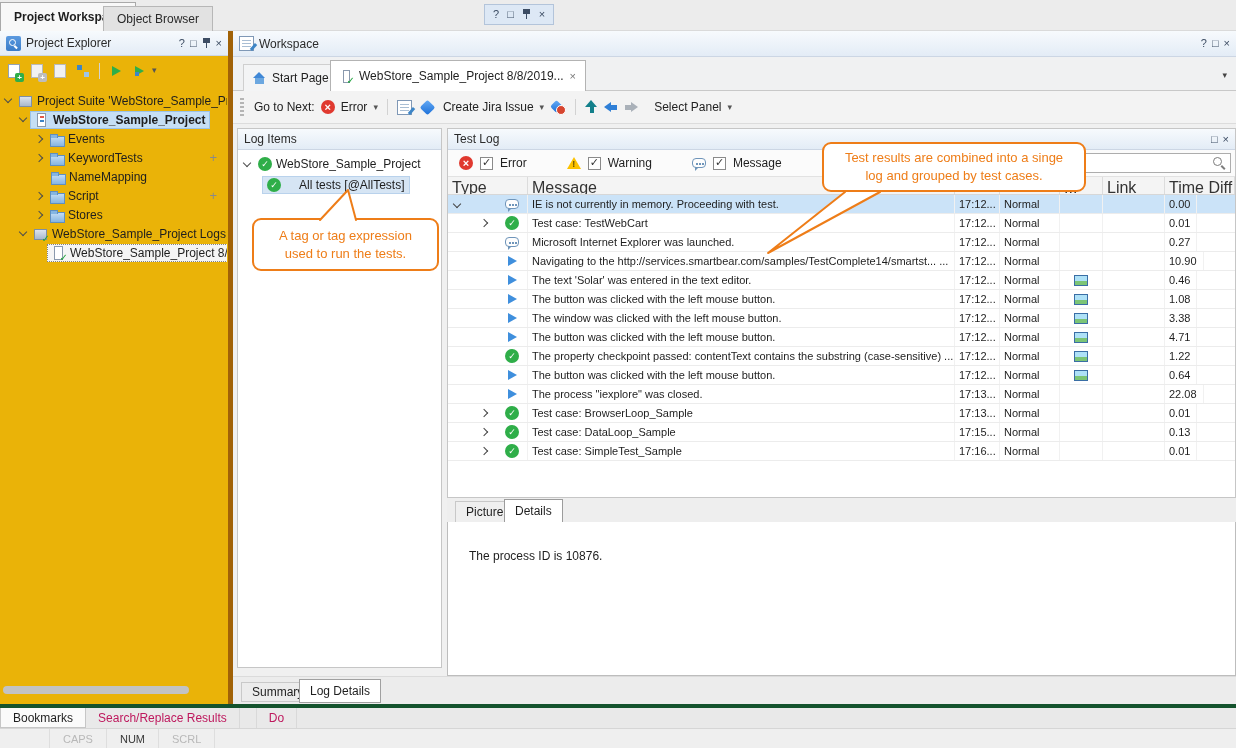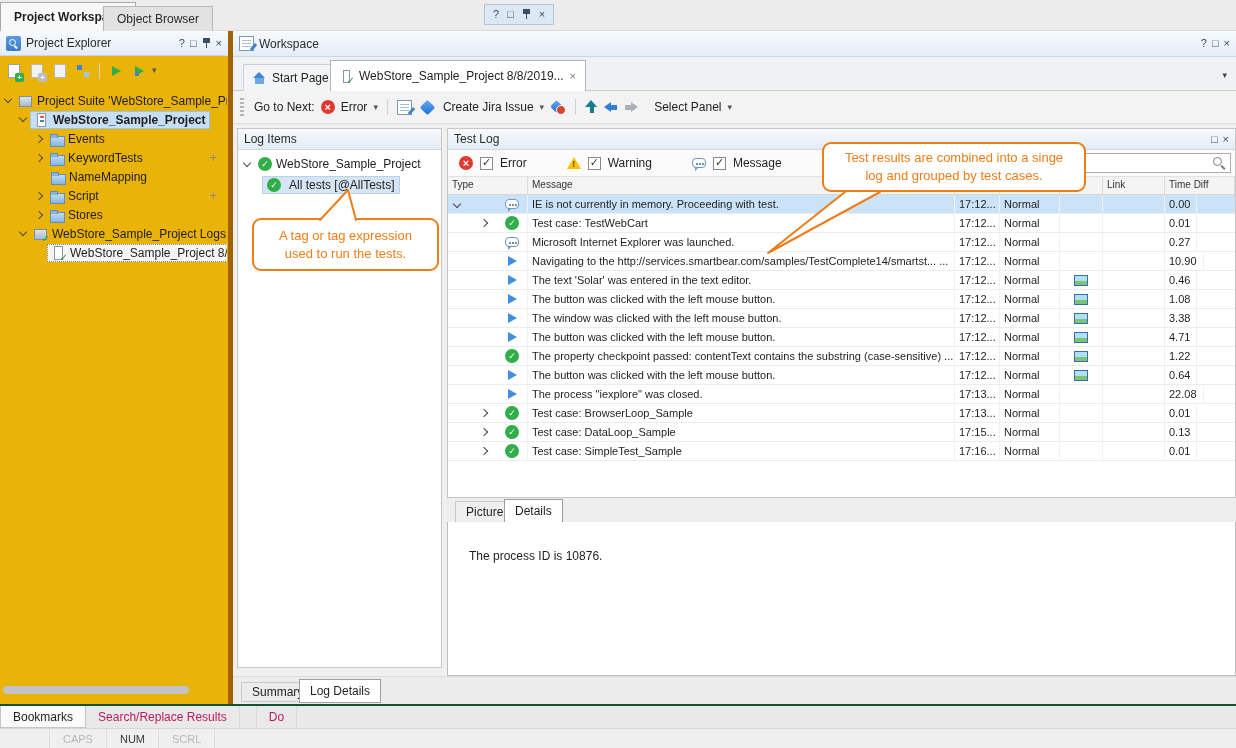--- a/index.html
+++ b/index.html
@@ -99,21 +99,21 @@
 .fwd-ar::before{content:"";position:absolute;right:0;top:2px;border-top:5px solid transparent;border-bottom:5px solid transparent;border-left:7px solid #aab1b9}
 .fwd-ar::after{content:"";position:absolute;right:7px;top:4.5px;width:6px;height:5px;background:#aab1b9}
 .tb-label{color:#222;white-space:nowrap}
 
 
 .li-panel{position:absolute;left:237px;top:128px;width:205px;height:540px;background:#fff;border:1px solid #c6c6c6}
 .li-h{height:21px}
 .gc{width:14px;height:14px;border-radius:50%;background:#2fae49;position:relative;flex:none}
 .gc::after{content:"✓";position:absolute;left:0;top:0;width:100%;height:100%;display:flex;align-items:center;justify-content:center;color:#fff;font-size:9px;font-weight:bold;font-family:"DejaVu Sans",sans-serif}
 .li-r1{position:absolute;left:6px;top:28px;display:flex;align-items:center;gap:4px;white-space:nowrap}
-.li-r2{position:absolute;left:24px;top:47px;display:flex;align-items:center;gap:8px;white-space:nowrap;background:#d6e5f4;border:1px solid #b9d2ec;padding:1px 4px}
+.li-r2{position:absolute;left:24px;top:47px;display:flex;align-items:center;gap:18px;white-space:nowrap;background:#d6e5f4;border:1px solid #b9d2ec;padding:1px 4px}
 .callout{border:2px solid #ee7d18;border-radius:9px;background:#fff;color:#ee7d18;display:flex;flex-direction:column;align-items:center;justify-content:center;font-size:13px;line-height:1.35;text-align:center;z-index:40}
 .co1{position:absolute;left:14px;top:89px;width:187px;height:53px}
 .co1-tail{position:absolute;left:72px;top:59px;z-index:41}
 .co2{position:absolute;left:822px;top:142px;width:264px;height:50px;z-index:40}
 .co2-tail{position:absolute;left:755px;top:189px;z-index:41}
 
 
 .tl-panel{position:absolute;left:447px;top:128px;width:789px;height:370px;background:#fff;border:1px solid #c6c6c6}
 .tl-h{height:21px}
 .tl-filter{position:absolute;left:0;top:21px;right:0;height:27px;border-bottom:1px solid #e2e2e2;display:flex;align-items:center;gap:7px;padding:0 11px;background:#fbfbfb}
@@ -125,21 +125,21 @@
 .bal{width:14px;height:10px;border:1px solid #6f95ba;border-radius:4px;background:#fdfdfd;position:relative;flex:none}
 .bal::before{content:"";position:absolute;left:3px;top:3.5px;width:2px;height:2px;background:#6f95ba;box-shadow:3px 0 #6f95ba,6px 0 #6f95ba}
 .bal::after{content:"";position:absolute;left:2px;bottom:-4px;border-top:4px solid #6f95ba;border-right:4px solid transparent}
 .ev{width:0;height:0;border-top:5.5px solid transparent;border-bottom:5.5px solid transparent;border-left:9px solid #3f8fdd;flex:none}
 .tl-search{position:absolute;right:4px;top:3px;width:248px;height:20px;border:1px solid #adadad;background:#fff;display:flex;align-items:center}
 .tl-input{flex:1;border:none;outline:none;height:16px;padding:0 4px;font:inherit;background:transparent}
 .mag{width:15px;height:15px;position:relative;flex:none;margin-right:3px}
 .mag::before{content:"";position:absolute;left:1px;top:1px;width:7px;height:7px;border:1.6px solid #7c7c7c;border-radius:50%}
 .mag::after{content:"";position:absolute;left:9.5px;top:9.5px;width:5px;height:1.8px;background:#7c7c7c;transform:rotate(45deg);transform-origin:0 0}
 .tl-cols{position:absolute;left:0;top:48px;right:0;height:18px;background:#f4f4f4;border-bottom:1px solid #d7d7d7;display:flex}
-.hc{border-right:1px solid #dcdcdc;padding:2px 4px;font-size:10px;color:#333;overflow:hidden;white-space:nowrap;flex:none}
+.hc{border-right:1px solid #dcdcdc;padding:2px 4px;font-size:16px;color:#333;overflow:hidden;white-space:nowrap;flex:none}
 .k-c0{width:80px}.k-c1{width:427px}.k-c2{width:45px}.k-c3{width:60px}.k-c4{width:43px}.k-c5{width:62px}.k-c6{flex:1;width:auto}
 .tl-rows{position:absolute;left:0;top:66px;right:0}
 .lrow{height:19px;display:flex;border-bottom:1px solid #ececec;font-size:11px}
 .lrow.sel{background:#cbe3f8}
 .c{height:18px;border-right:1px solid #f1f1f1;overflow:hidden;white-space:nowrap;display:flex;align-items:center;flex:none;padding:0 4px}
 .typec{position:relative;padding:0}
 .typec .chev{position:absolute;top:6px;margin:0;border-color:#444}
 .k-i0 .chev{left:6px}
 .k-i1 .chev{left:33px}
 .rico{position:absolute}
@@ -158,21 +158,21 @@
 .det-box{position:absolute;left:447px;top:522px;width:789px;height:154px;background:#fff;border:1px solid #bdbdbd;border-top:none}
 .det-text{position:absolute;left:21px;top:27px}
 
 
 .wsb{position:absolute;left:233px;top:676px;width:1003px;height:28px;background:#ececec;border-top:1px solid #dbdbdb}
 .wsb-tab{position:absolute;display:flex;align-items:center;padding:0 10px;white-space:nowrap}
 .wsb-summary{left:8px;top:5px;height:20px;background:#ececec;border:1px solid #c9c9c9}
 .wsb-logdetails{left:66px;top:2px;height:24px;background:#fff;border:1px solid #a0a0a0;z-index:2}
 
 
-.dock{position:absolute;left:0;top:704px;width:1236px;height:24px;background:#e9e9e9;border-top:2px solid #14532d;display:flex;align-items:stretch}
+.dock{position:absolute;left:0;top:704px;width:1236px;height:24px;background:#e9e9e9;border-top:4px solid #14532d;display:flex;align-items:stretch}
 .dtab-dock-active{padding:0 12px;background:#fafafa;border:1px solid #c6c6c6;border-top:none;display:flex;align-items:center}
 .dtab-dock{padding:0 12px;display:flex;align-items:center;color:#be185d;border-right:1px solid #d9d9d9}
 .dtab-todo{margin-left:16px;border-left:1px solid #d9d9d9}
 .status{position:absolute;left:0;top:728px;width:1236px;height:20px;background:#efefef;border-top:1px solid #d6d6d6;display:flex;align-items:stretch}
 .st-sp{width:50px;border-right:1px solid #dedede}
 .st{padding:0 13px;display:flex;align-items:center;font-size:11px;color:#b8b8b8;border-right:1px solid #dedede}
 .st.active{color:#3a3a3a}
 </style>
 </head>
 <body>

